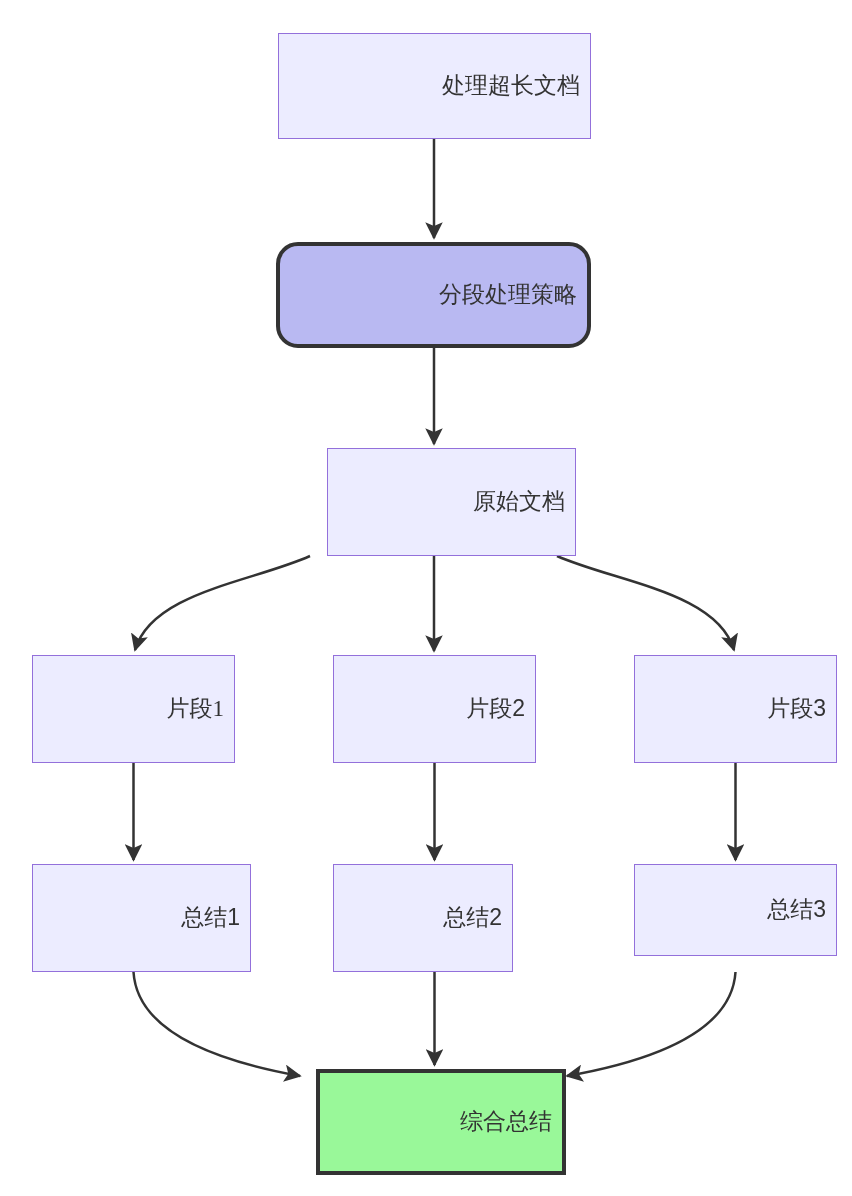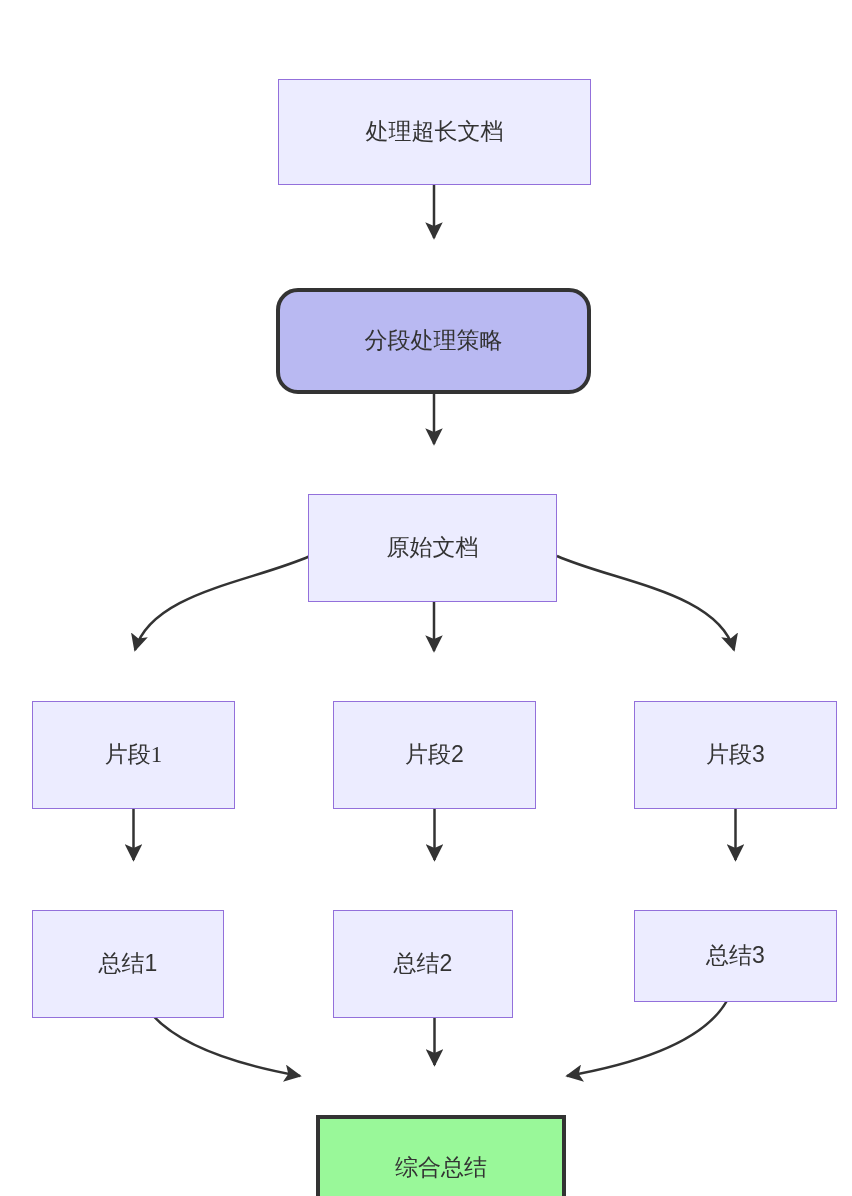--- a/index.html
+++ b/index.html
@@ -30,28 +30,27 @@
   }
   .arrow-marker {
     fill: var(--edge-color, #333333);
     stroke: none;
   }
   .node {
     position: absolute;
     box-sizing: border-box;
     display: flex;
     align-items: center;
-    justify-content: center;
+    justify-content: flex-end;
     text-align: center;
     background: var(--node-fill, #ECECFF);
     border: 1.5px solid var(--node-border, #9370DB);
     color: var(--text-color, #333333);
     font-size: 23px;
     line-height: 1.2;
-    margin-top: 46px;
   }
   .node.accent {
     background: var(--accent-fill, #b9b9f2);
     border: 4px solid var(--accent-border, #333333);
   }
   .node.result {
     background: var(--result-fill, #99f899);
     border: 4px solid var(--accent-border, #333333);
   }
   .label {
@@ -85,37 +84,37 @@
   </svg>
 
   <div class="node default" style="left:278px; top:33px; width:313px; height:106px;">
     <span class="label">处理超长文档</span>
   </div>
 
   <div class="node accent" style="left:276px; top:242px; width:315px; height:106px;border-radius:22px;">
     <span class="label">分段处理策略</span>
   </div>
 
-  <div class="node default" style="left:308px; top:448px; width:249px; height:108px;">
+  <div class="node default" style="left:327px; top:448px; width:249px; height:108px;">
     <span class="label">原始文档</span>
   </div>
 
   <div class="node default" style="left:32px; top:655px; width:203px; height:108px;font-family:Liberation Serif, serif;">
     <span class="label">片段1</span>
   </div>
 
   <div class="node default" style="left:333px; top:655px; width:203px; height:108px;">
     <span class="label">片段2</span>
   </div>
 
   <div class="node default" style="left:634px; top:655px; width:203px; height:108px;">
     <span class="label">片段3</span>
   </div>
 
-  <div class="node default" style="left:32px; top:864px; width:192px; height:108px;">
+  <div class="node default" style="left:32px; top:864px; width:219px; height:108px;">
     <span class="label">总结1</span>
   </div>
 
   <div class="node default" style="left:333px; top:864px; width:180px; height:108px;">
     <span class="label">总结2</span>
   </div>
 
   <div class="node default" style="left:634px; top:864px; width:203px; height:92px;">
     <span class="label">总结3</span>
   </div>

